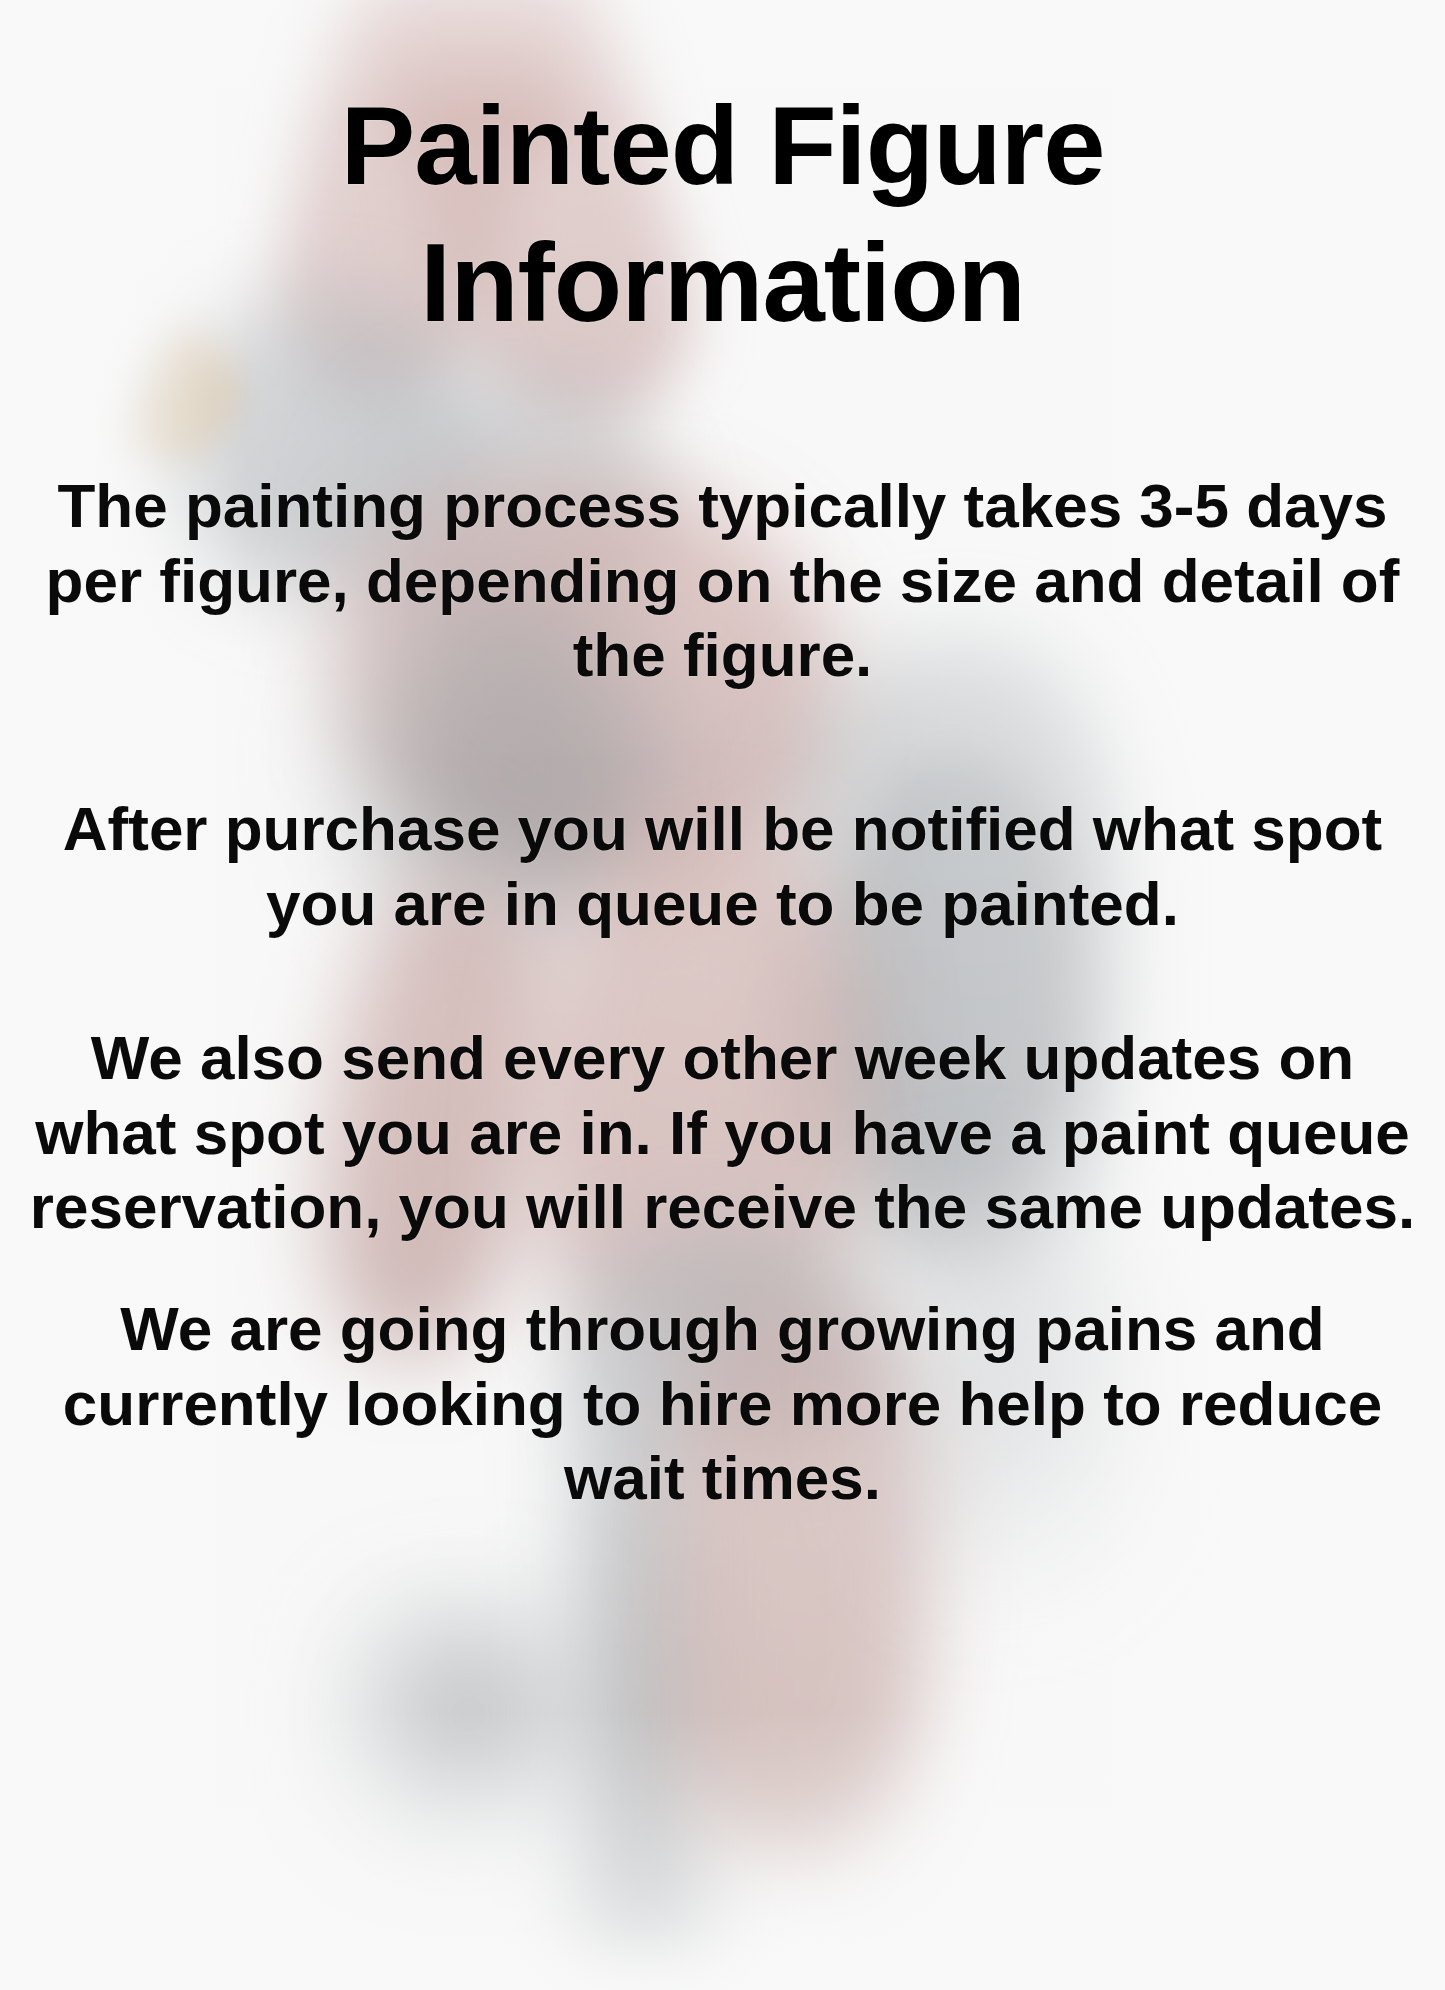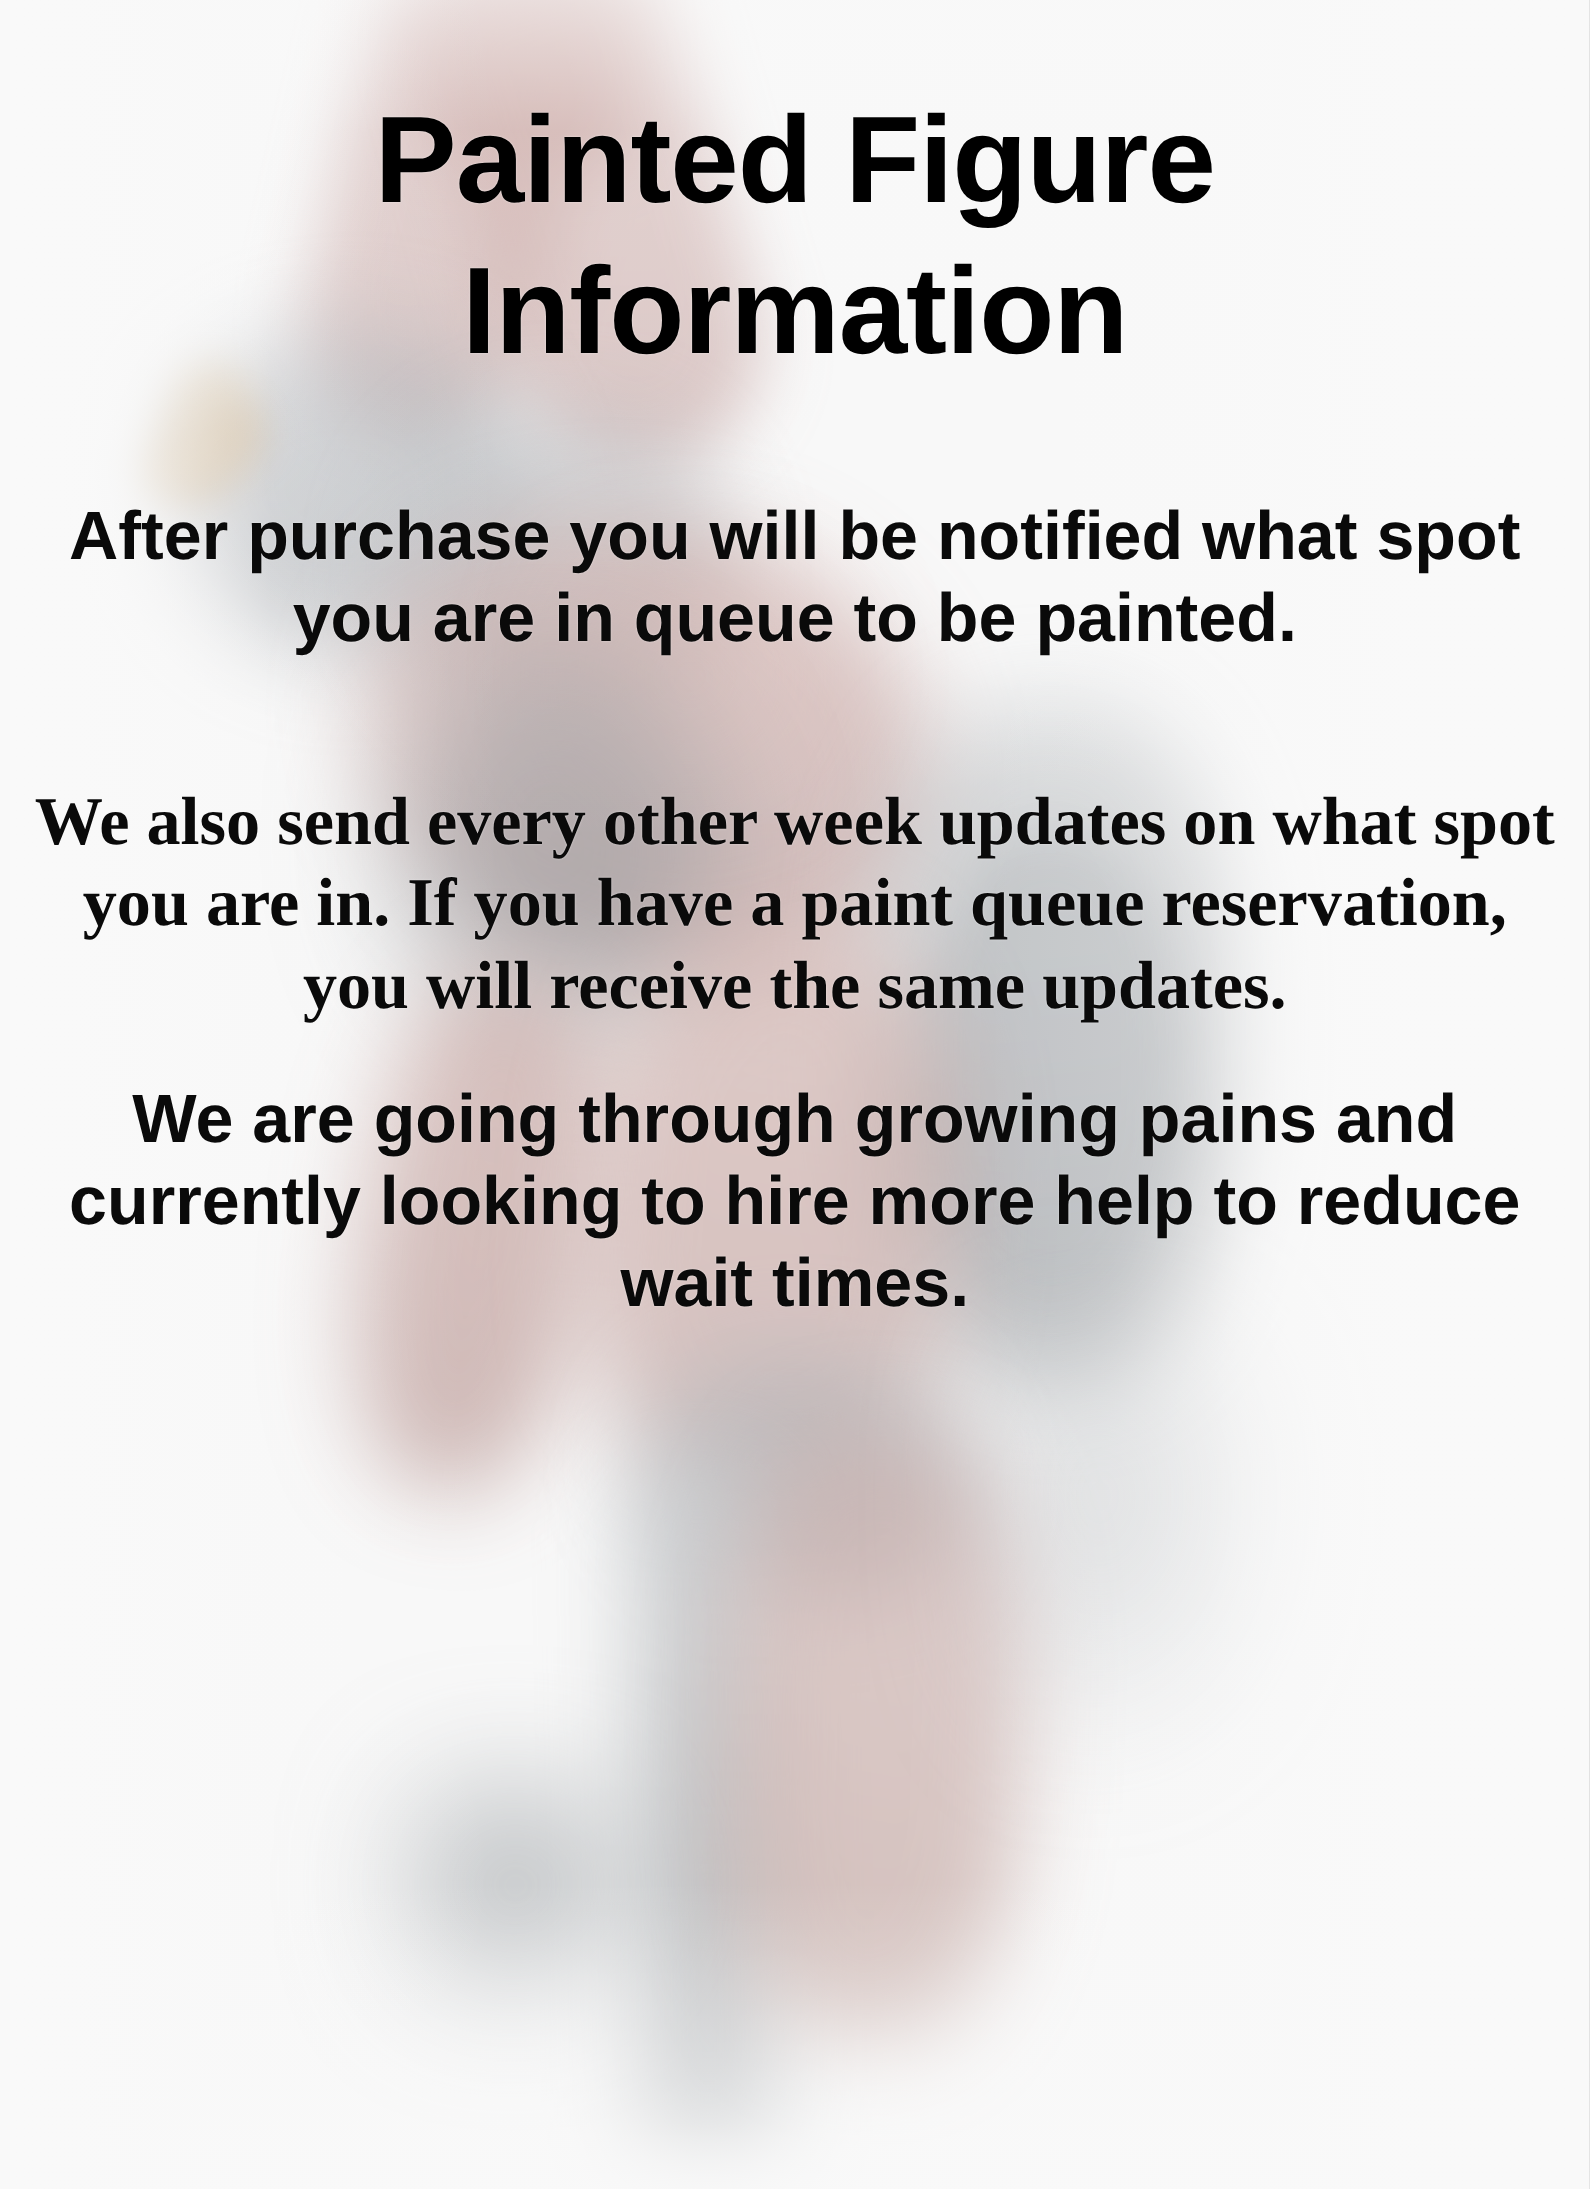--- a/index.html
+++ b/index.html
@@ -265,21 +265,21 @@
     padding: 0;
     font-size: 62px;
     font-weight: 700;
     line-height: 1.20;
     color: #0a0a0a;
     text-shadow: 0 0 2px rgba(255,255,255,0.5);
   }
 
   .body-block.p1 { margin-top: 118px; }
   .body-block.p2 { margin-top: 100px; }
-  .body-block.p3 { margin-top: 110px; font-family: Liberation Serif, serif; }
+  .body-block.p3 { margin-top: 80px; }
   .body-block.p4 { margin-top: 48px; }
 
   .spacer-bottom { height: 110px; }
 </style>
 </head>
 <body>
 
 <div id="poster">
 
   <div class="bg-layer">
@@ -313,20 +313,21 @@
     <div class="blob softer lower-right-spill"></div>
 
     <div class="bg-desat"></div>
     <div class="bg-fade"></div>
   </div>
 
   <div class="content">
 
     <h1 class="poster-title">Painted Figure Information</h1>
 
+    <p class="body-block p1">The painting process typically takes 3-5 days per figure, depending on the size and detail of the figure.</p>
 
     <p class="body-block p2">After purchase you will be notified what spot you are in queue to be painted.</p>
 
     <p class="body-block p3">We also send every other week updates on what spot you are in. If you have a paint queue reservation, you will receive the same updates.</p>
 
     <p class="body-block p4">We are going through growing pains and currently looking to hire more help to reduce wait times.</p>
 
     <div class="spacer-bottom"></div>
   </div>
 

